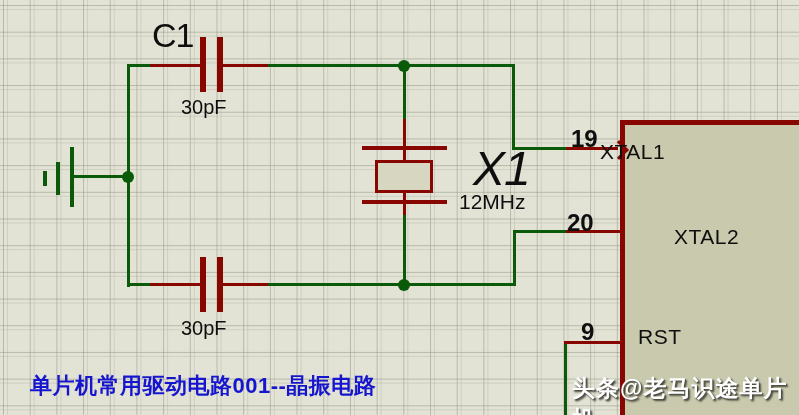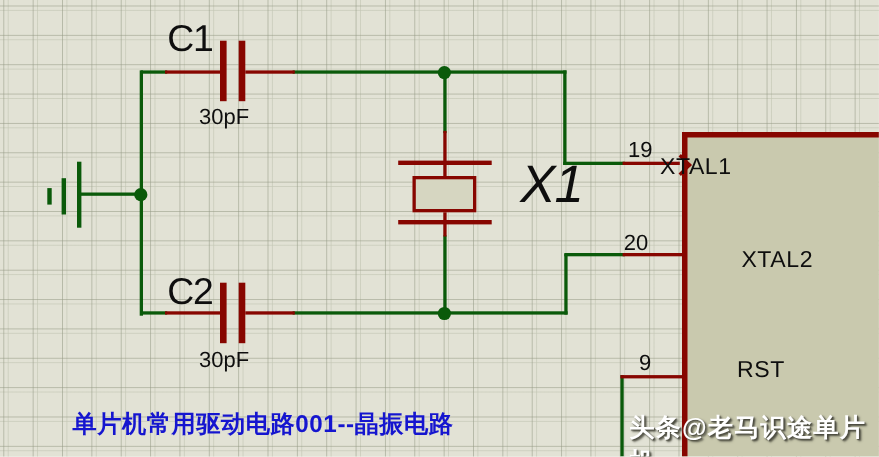--- a/index.html
+++ b/index.html
@@ -26,32 +26,32 @@
   .v{position:absolute;width:3px;background:var(--wire);}
   .rh{position:absolute;height:3px;background:var(--component);}
   .rv{position:absolute;width:3px;background:var(--component);}
   .plate{position:absolute;width:6px;height:55px;background:var(--component);}
   .xplate{position:absolute;width:85px;height:4px;background:var(--component);}
   .dot{position:absolute;width:12px;height:12px;border-radius:50%;background:var(--wire);}
   .gbar{position:absolute;background:var(--wire);width:4px;}
   .lbl{position:absolute;color:#0e0e0e;line-height:1;white-space:nowrap;}
   .ref{font-size:34px;letter-spacing:-1px;}
   .val{font-size:20px;}
-  .pin-num{font-size:20px;}
+  .pin-num{font-size:24px;font-weight:bold;}
   .pin-name{font-size:21px;letter-spacing:.5px;}
   .crystal-body{position:absolute;left:375px;top:160px;width:52px;height:27px;
     background:#d6d6c1;border:3px solid var(--component);}
   .mcu{position:absolute;left:620px;top:120px;width:179px;height:295px;
     background:var(--ic-fill);border-left:5px solid var(--component);
     border-top:5px solid var(--component);box-sizing:border-box;}
   .chevron{position:absolute;left:612px;top:143px;width:11px;height:11px;
     border-top:3px solid var(--component);border-right:3px solid var(--component);
     transform:rotate(45deg);background:transparent;}
   .caption{position:absolute;left:30px;top:371px;font-size:22px;font-weight:bold;
-    color:var(--caption-blue);letter-spacing:.5px;padding-left:36px;}
+    color:var(--caption-blue);letter-spacing:.5px;}
   .watermark{position:absolute;left:572px;top:373px;font-size:23px;font-weight:bold;
     color:#ffffff;text-shadow:2px 2px 2px #4a4a3e,1px 1px 1px #55554a;letter-spacing:1px;}
 </style>
 </head>
 <body>
 
 <div class="schematic">
 
   <div class="mcu"></div>
 
@@ -81,39 +81,39 @@
   <div class="rh" style="left:223px;top:64px;width:45px;"></div>
   <div class="plate" style="left:200px;top:37px;"></div>
   <div class="plate" style="left:217px;top:37px;"></div>
   <div class="lbl ref" style="left:152px;top:18px;">C1</div>
   <div class="lbl val" style="left:181px;top:97px;">30pF</div>
 
   <div class="rh" style="left:150px;top:283px;width:50px;"></div>
   <div class="rh" style="left:223px;top:283px;width:45px;"></div>
   <div class="plate" style="left:200px;top:257px;"></div>
   <div class="plate" style="left:217px;top:257px;"></div>
-  <div class="lbl ref" style="left:152px;top:248px;">C2</div>
   <div class="lbl val" style="left:181px;top:318px;">30pF</div>
 
   <div class="rv" style="left:403px;top:119px;height:42px;"></div>
   <div class="rv" style="left:403px;top:191px;height:24px;"></div>
   <div class="xplate" style="left:362px;top:146px;"></div>
   <div class="xplate" style="left:362px;top:200px;"></div>
   <div class="crystal-body"></div>
   <div class="lbl ref" style="left:473px;top:145px;font-size:48px;font-style:italic;">X1</div>
+  <div class="lbl val" style="left:459px;top:191px;font-size:21px;">12MHz</div>
 
   <div class="rh" style="left:566px;top:147px;width:52px;"></div>
   <div class="chevron"></div>
   <div class="rh" style="left:566px;top:230px;width:56px;"></div>
   <div class="rh" style="left:564px;top:341px;width:58px;"></div>
 
   <div class="lbl pin-num" style="left:571px;top:127px;">19</div>
   <div class="lbl pin-num" style="left:567px;top:211px;">20</div>
   <div class="lbl pin-num" style="left:581px;top:320px;">9</div>
 
   <div class="lbl pin-name" style="left:600px;top:141px;">XTAL1</div>
   <div class="lbl pin-name" style="left:674px;top:226px;">XTAL2</div>
-  <div class="lbl pin-name" style="left:638px;top:326px;margin-left:32px;">RST</div>
+  <div class="lbl pin-name" style="left:638px;top:326px;">RST</div>
 
   <div class="caption">单片机常用驱动电路001--晶振电路</div>
   <div class="watermark">头条@老马识途单片机</div>
 
 </div>
 
 </body></html>

